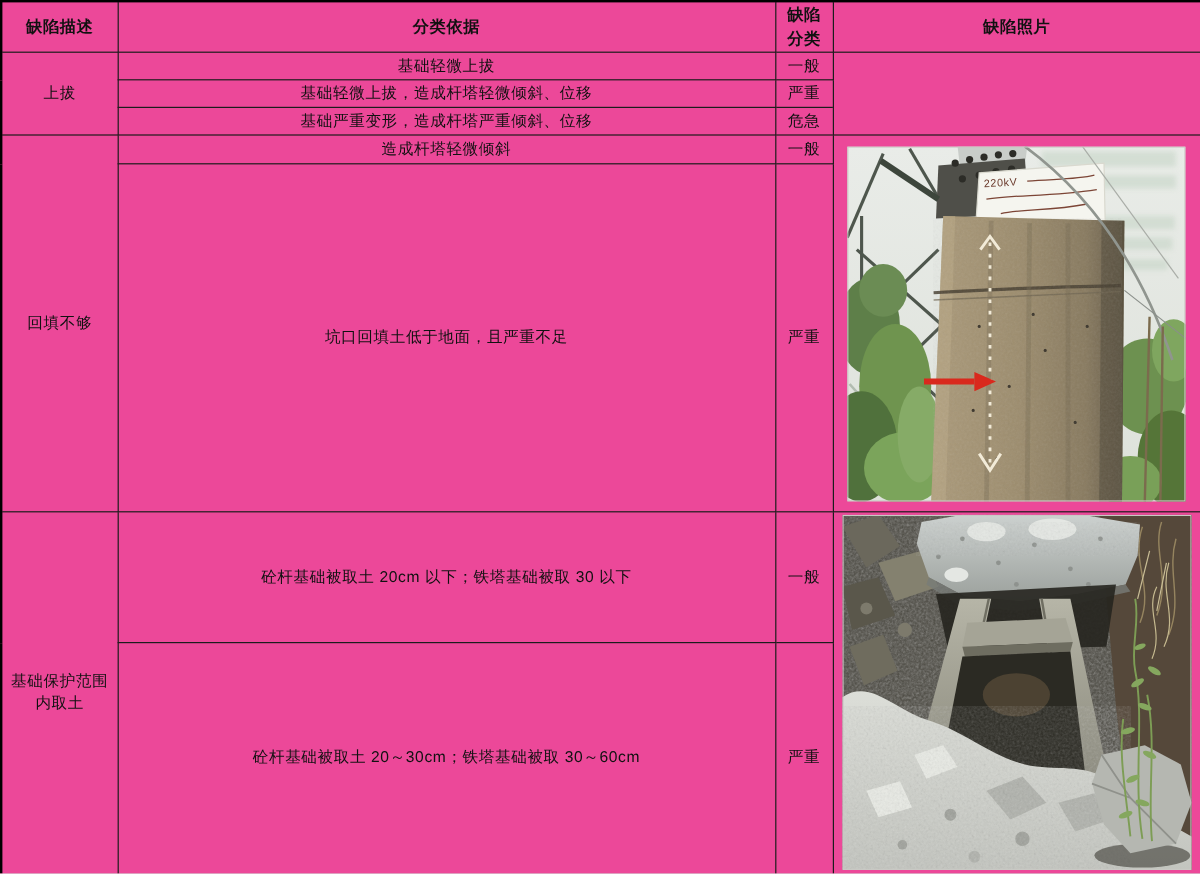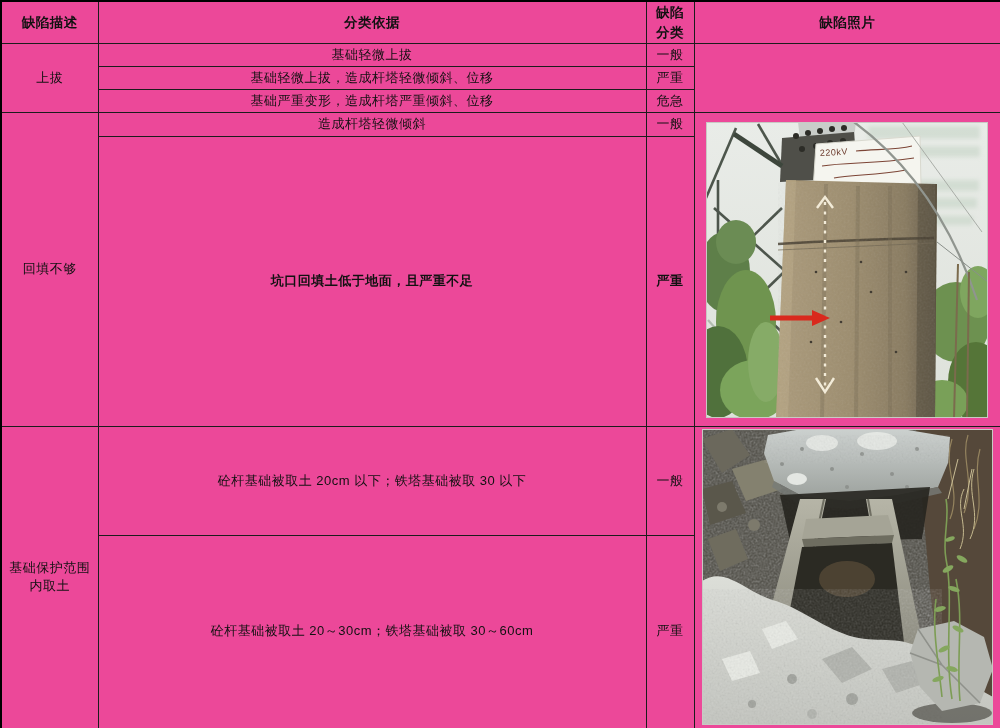--- a/index.html
+++ b/index.html
@@ -7,21 +7,21 @@
   .page{position:relative;width:1000px;height:728px;background:#ec4899;overflow:hidden;}
   table.defect{border-collapse:collapse;table-layout:fixed;width:1000px;height:726px;border:2px solid #000;}
   td,th{border:1px solid #1c1c1c;text-align:center;vertical-align:middle;padding:1px 4px;
         font-size:13px;line-height:1.45;letter-spacing:.5px;word-break:break-all;}
   th{font-weight:bold;font-size:13.5px;}
   td.group-label{font-size:13px;margin-left:19px;}
   td.photo-cell{padding:0;vertical-align:middle;}
   .photo{display:inline-block;vertical-align:middle;line-height:0;}
   svg text{font-family:"Liberation Sans","DejaVu Sans",sans-serif;}
   tr.hdr{height:33px;} tr.r-sm{height:23px;} tr.r-md{height:24px;}
-  tr.r-tall{height:290px;font-weight:bold;} tr.r-mid{height:109px;} tr.r-big{height:193px;}
+  tr.r-tall{height:290px;} tr.r-mid{height:109px;} tr.r-big{height:193px;}
 </style>
 </head>
 <body>
 
 <div class="page">
 <table class="defect">
   <colgroup>
     <col style="width:97px">
         <col style="width:548px">
         <col style="width:48px">

